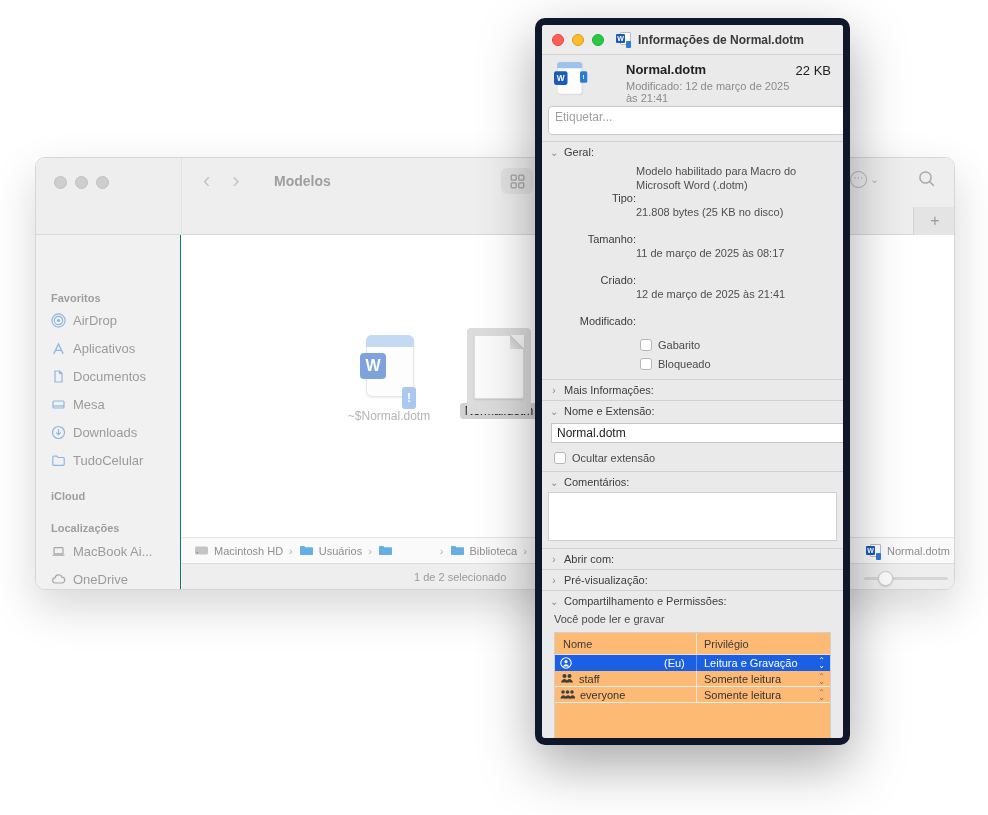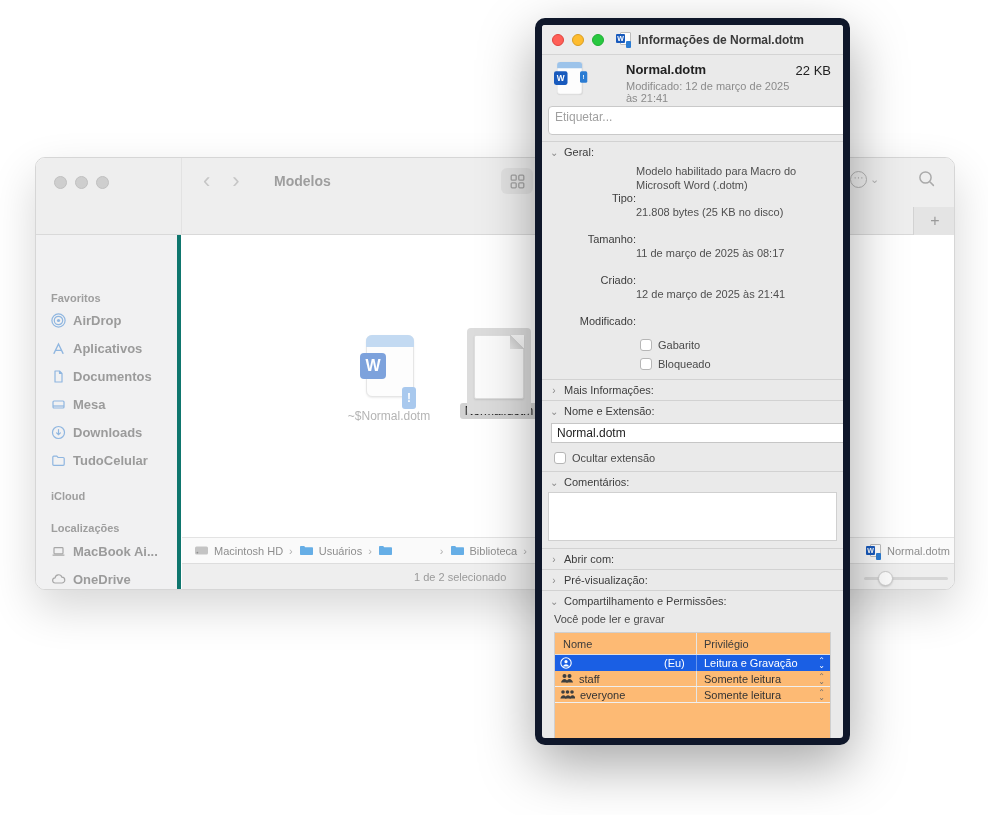--- a/index.html
+++ b/index.html
@@ -20,23 +20,23 @@
   .nav-chevs { position:absolute; left:163px; top:10px; display:flex; gap:14px; font-size:22px; color:#c6c6c6; }
   .nav-chevs span { padding:0 4px; }
   .f-title { position:absolute; left:238px; top:15px; font-size:14px; font-weight:bold; color:#9e9e9e; }
   .view-btn { position:absolute; left:465px; top:10px; width:32px; height:26px; background:#e2e2e2; border-radius:6px; display:flex; align-items:center; justify-content:center; }
   .more-btn { position:absolute; left:814px; top:13px; display:flex; align-items:center; gap:3px; color:#b3b3b3; }
   .more-btn .circ { width:17px; height:17px; border:1.4px solid #b3b3b3; border-radius:50%; display:flex; align-items:center; justify-content:center; font-size:10px; line-height:1; padding-bottom:3px; }
   .more-btn .cd { font-size:11px; }
   .search-btn { position:absolute; left:882px; top:12px; }
   .newtab-btn { position:absolute; left:877px; top:49px; width:43px; height:28px; background:#e4e4e4; border-left:1px solid #d2d2d2; display:flex; align-items:center; justify-content:center; color:#9a9a9a; font-size:16px; }
 
-  .f-sidebar { position:absolute; left:0; top:77px; width:145px; height:356px; background:#f1f1f2; border-right:4px solid #0f766e; }
+  .f-sidebar { position:absolute; left:0; top:77px; width:145px; height:356px; background:#f1f1f2; border-right:1px solid #0f766e; }
   .sb-head { font-size:11px; font-weight:bold; color:#9e9e9e; padding-left:15px; }
-  .sb-item { display:flex; align-items:center; gap:7px; padding-left:14px; height:24px; font-size:13px; color:#9b9b9b;font-weight:bold; }
+  .sb-item { display:flex; align-items:center; gap:7px; padding-left:14px; height:24px; font-size:13px; color:#9b9b9b; }
   .sb-ico { width:16px; height:16px; display:flex; align-items:center; justify-content:center; color:#8fb6e0; flex:none; }
   .pos { position:absolute; left:0; right:0; }
 
   .f-main { position:absolute; left:146px; top:77px; width:774px; height:302px; background:#ffffff; }
   .file-item { position:absolute; width:110px; text-align:center; }
   .file-label { font-size:12px; margin-top:4px; display:inline-block; }
   .dim-label { color:#b4b4b4; }
   .sel-label { background:#d2d2d2; color:#222; border-radius:3px; padding:1px 5px; }
   .sel-back { position:absolute; left:23px; top:-7px; width:64px; height:86px; background:#dcdcdc; border-radius:4px; }
 

